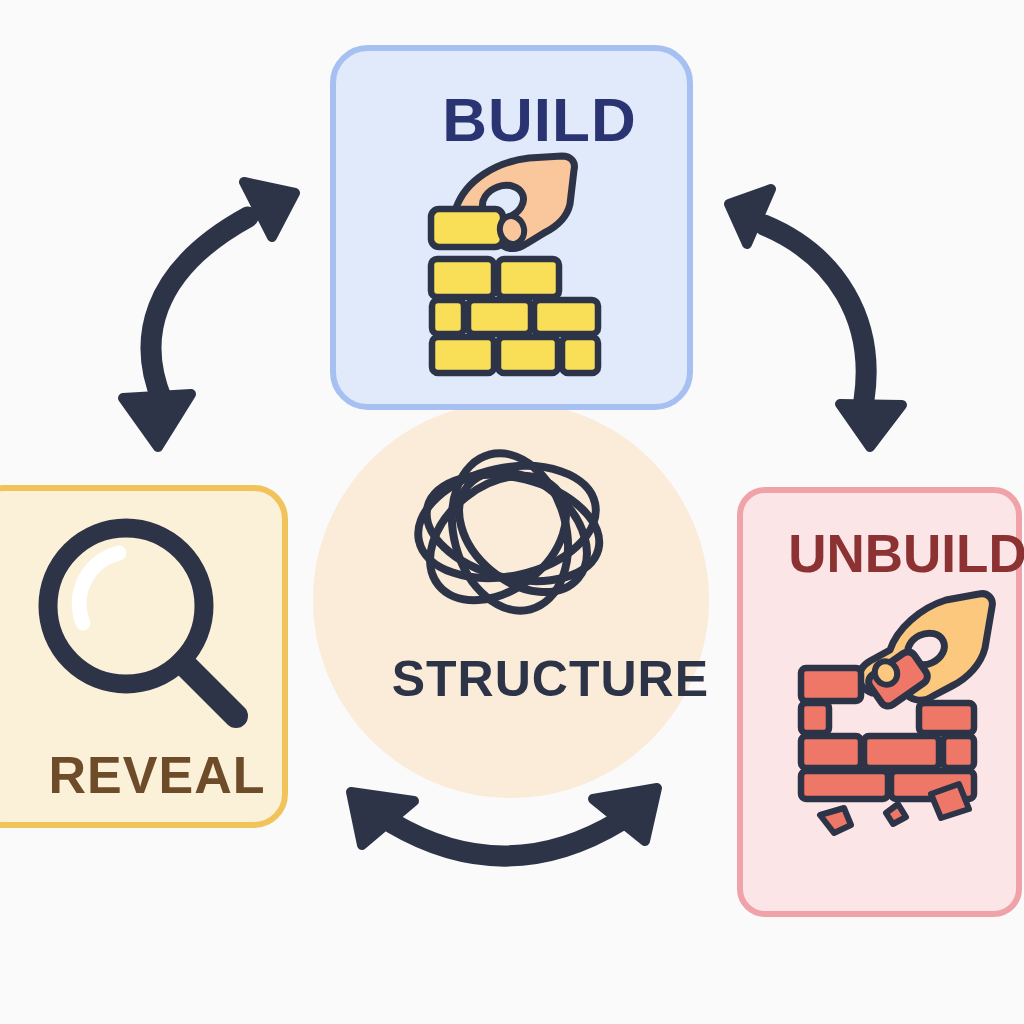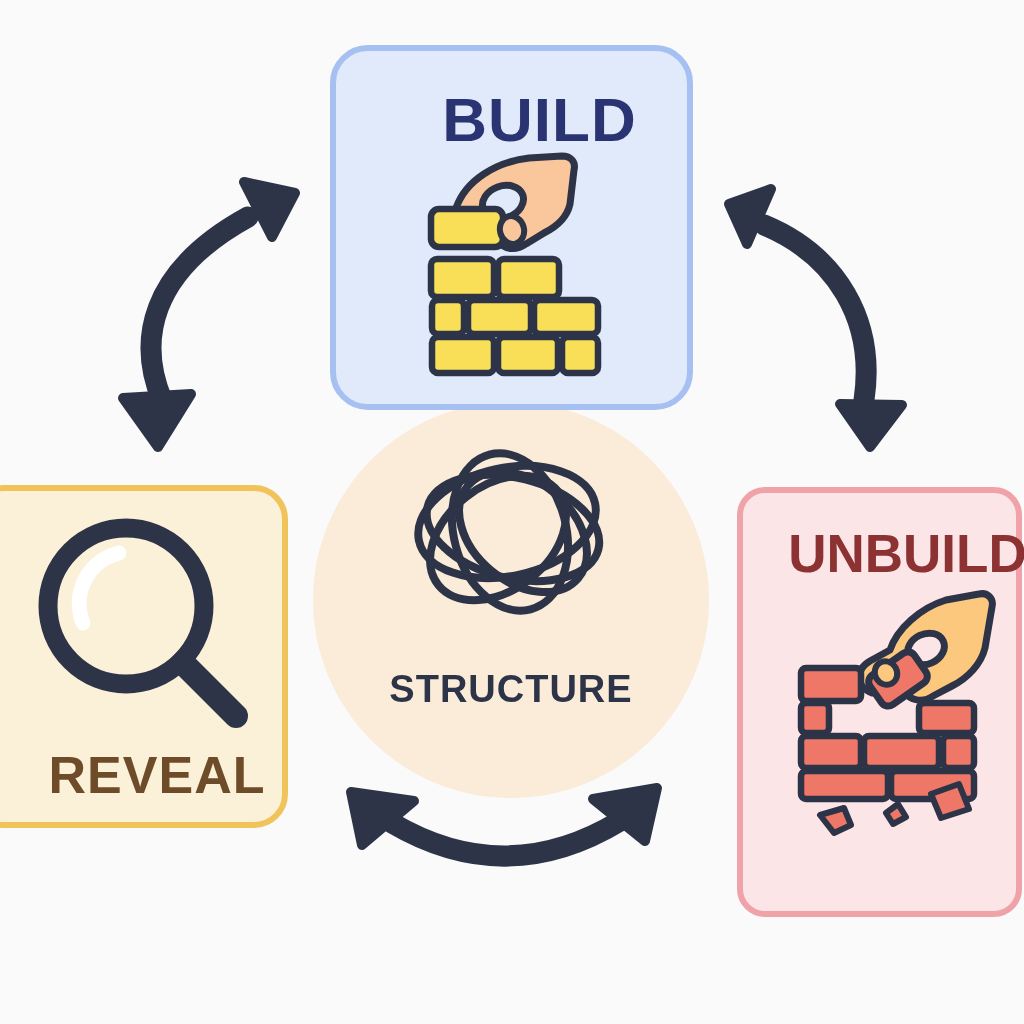--- a/index.html
+++ b/index.html
@@ -36,22 +36,22 @@
   }
   #build-title{top:38px;font-size:62px;color:var(--build-title);}
   #unbuild-title{top:34px;font-size:53px;color:var(--unbuild-title);letter-spacing:0;}
   #reveal-title{top:258px;font-size:52px;color:var(--reveal-title);}
   
   #structure-circle{
     left:313px;top:402px;width:396px;height:396px;
     background:var(--circle-fill);border-radius:50%;
   }
   #structure-label{
-    position:absolute;top:268px;left:0;width:100%;text-align:center;
-    font-weight:bold;font-size:38px;line-height:1;letter-spacing:1px;
+    position:absolute;top:252px;left:0;width:100%;text-align:right;
+    font-weight:bold;font-size:50px;line-height:1;letter-spacing:1px;
     color:var(--ink);
   }
   .knot-ring{fill:none;stroke:var(--ink);stroke-width:8;}
   .yellow-brick{fill:var(--brick-yellow);stroke:var(--ink);stroke-width:6.5;}
   .salmon-brick{fill:var(--brick-salmon);stroke:var(--ink);stroke-width:6.5;}
   .hand-peach{fill:var(--hand-peach);stroke:var(--ink);stroke-width:7;stroke-linejoin:round;}
   .hand-orange{fill:var(--hand-orange);stroke:var(--ink);stroke-width:7;stroke-linejoin:round;}
   .hole-build{fill:var(--build-fill);stroke:var(--ink);stroke-width:7;}
   .hole-unbuild{fill:var(--unbuild-fill);stroke:var(--ink);stroke-width:7;}
   .arrow-shaft{fill:none;stroke:var(--ink);stroke-width:21;stroke-linecap:round;}

